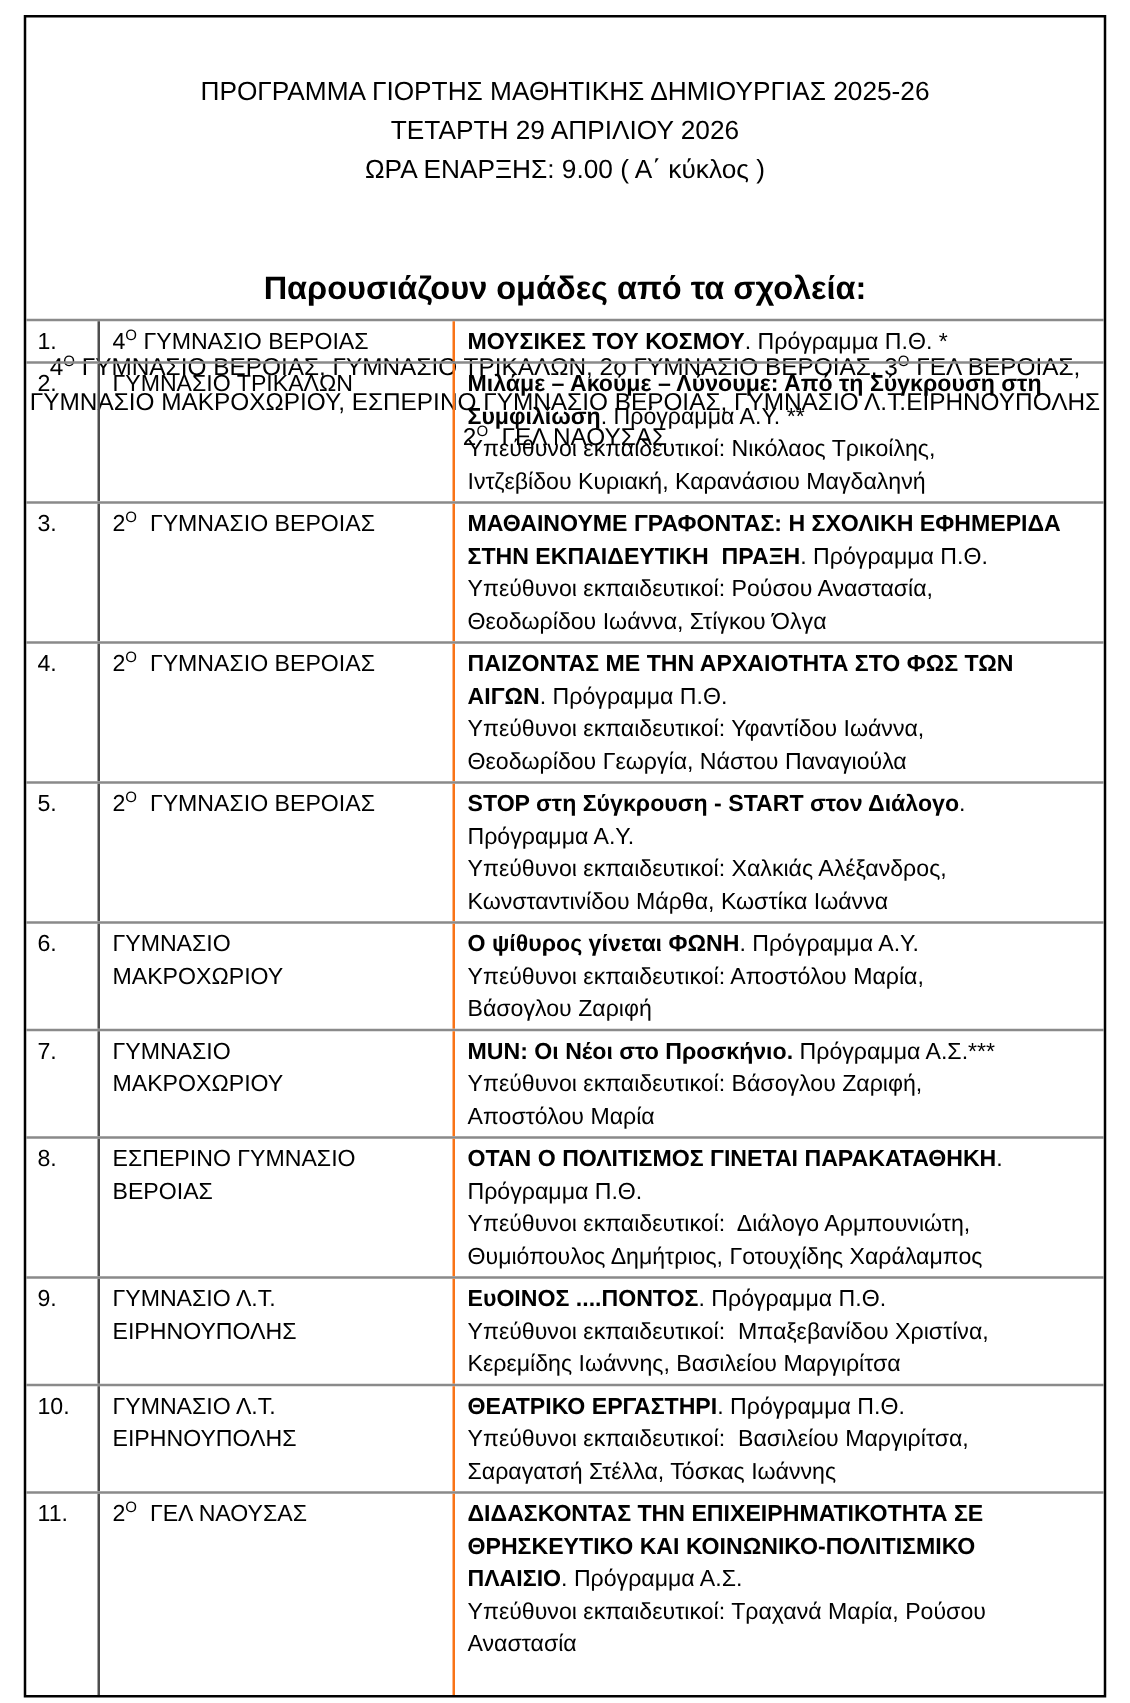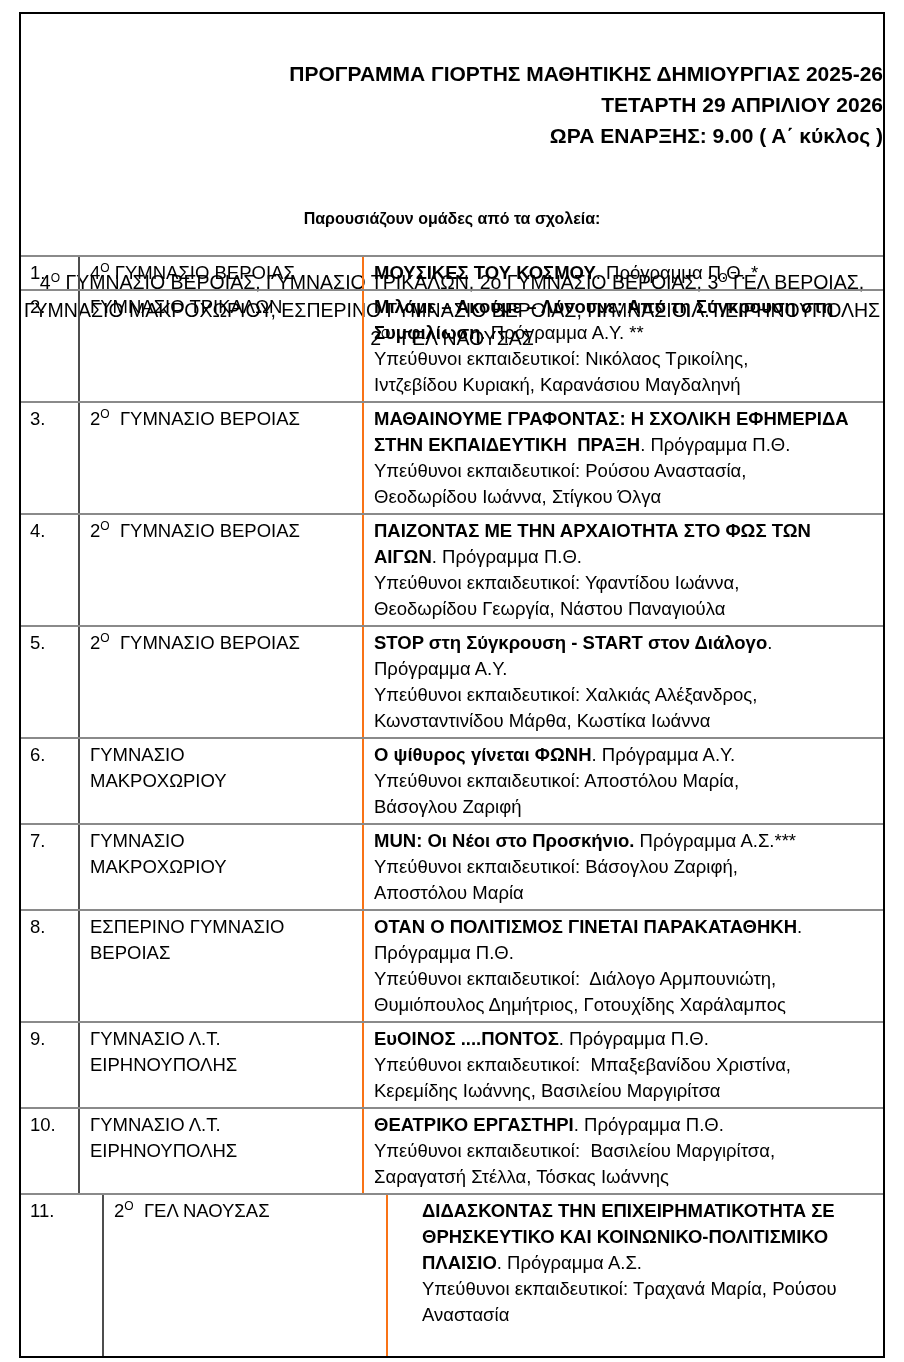--- a/index.html
+++ b/index.html
@@ -31,48 +31,47 @@
   
   .doc-header {
     flex: none;
     height: 241px;
     box-sizing: border-box;
     padding-top: 8px;
     text-align: center;
     white-space: pre-wrap;
   }
   .title-line {
-    font-weight: bold;
+    font-weight: normal;
     font-size: 21px;
     line-height: 31px;
-    text-align: right;
   }
   .presenters-heading {
     font-weight: bold;
-    font-size: 16px;
+    font-size: 26px;
     line-height: 27px;
-    margin-top: 18px;
+    margin-top: 30px;
   }
   .school-list-line {
     font-size: 19.5px;
     line-height: 28px;
   }
   
   .program-table {
     flex: 1;
     display: flex;
     flex-direction: column;
     min-height: 0;
   }
   .prow {
     display: flex;
     border-top: 2px solid #8a8a8a;
     box-sizing: border-box;
   }
-  .prow:last-child { flex: 1; gap: 24px; }
+  .prow:last-child { flex: 1; }
   .cell {
     box-sizing: border-box;
     padding: 3px 8px 3px 10px;
     font-size: 18.5px;
     line-height: 26px;
     white-space: pre-wrap;
   }
   .col-num {
     flex: none;
     width: 57px;

